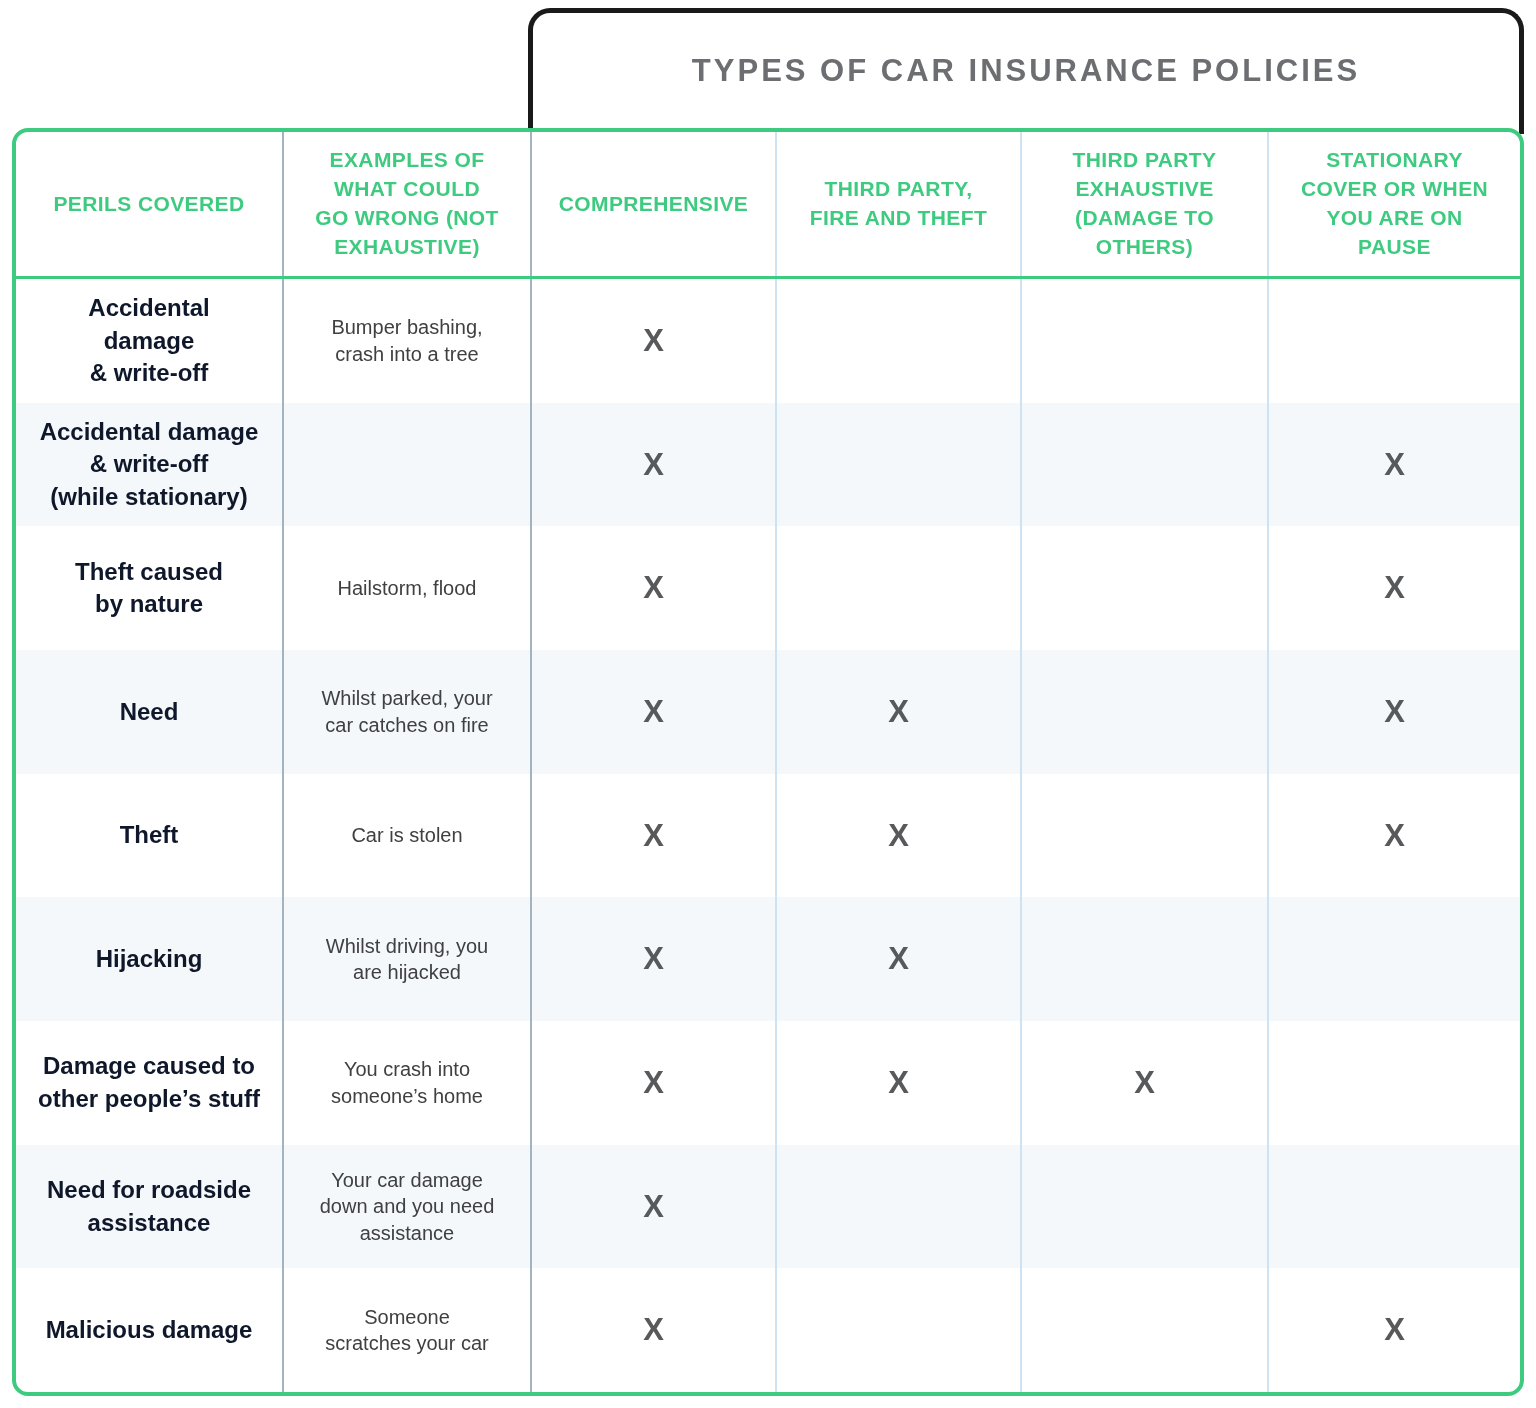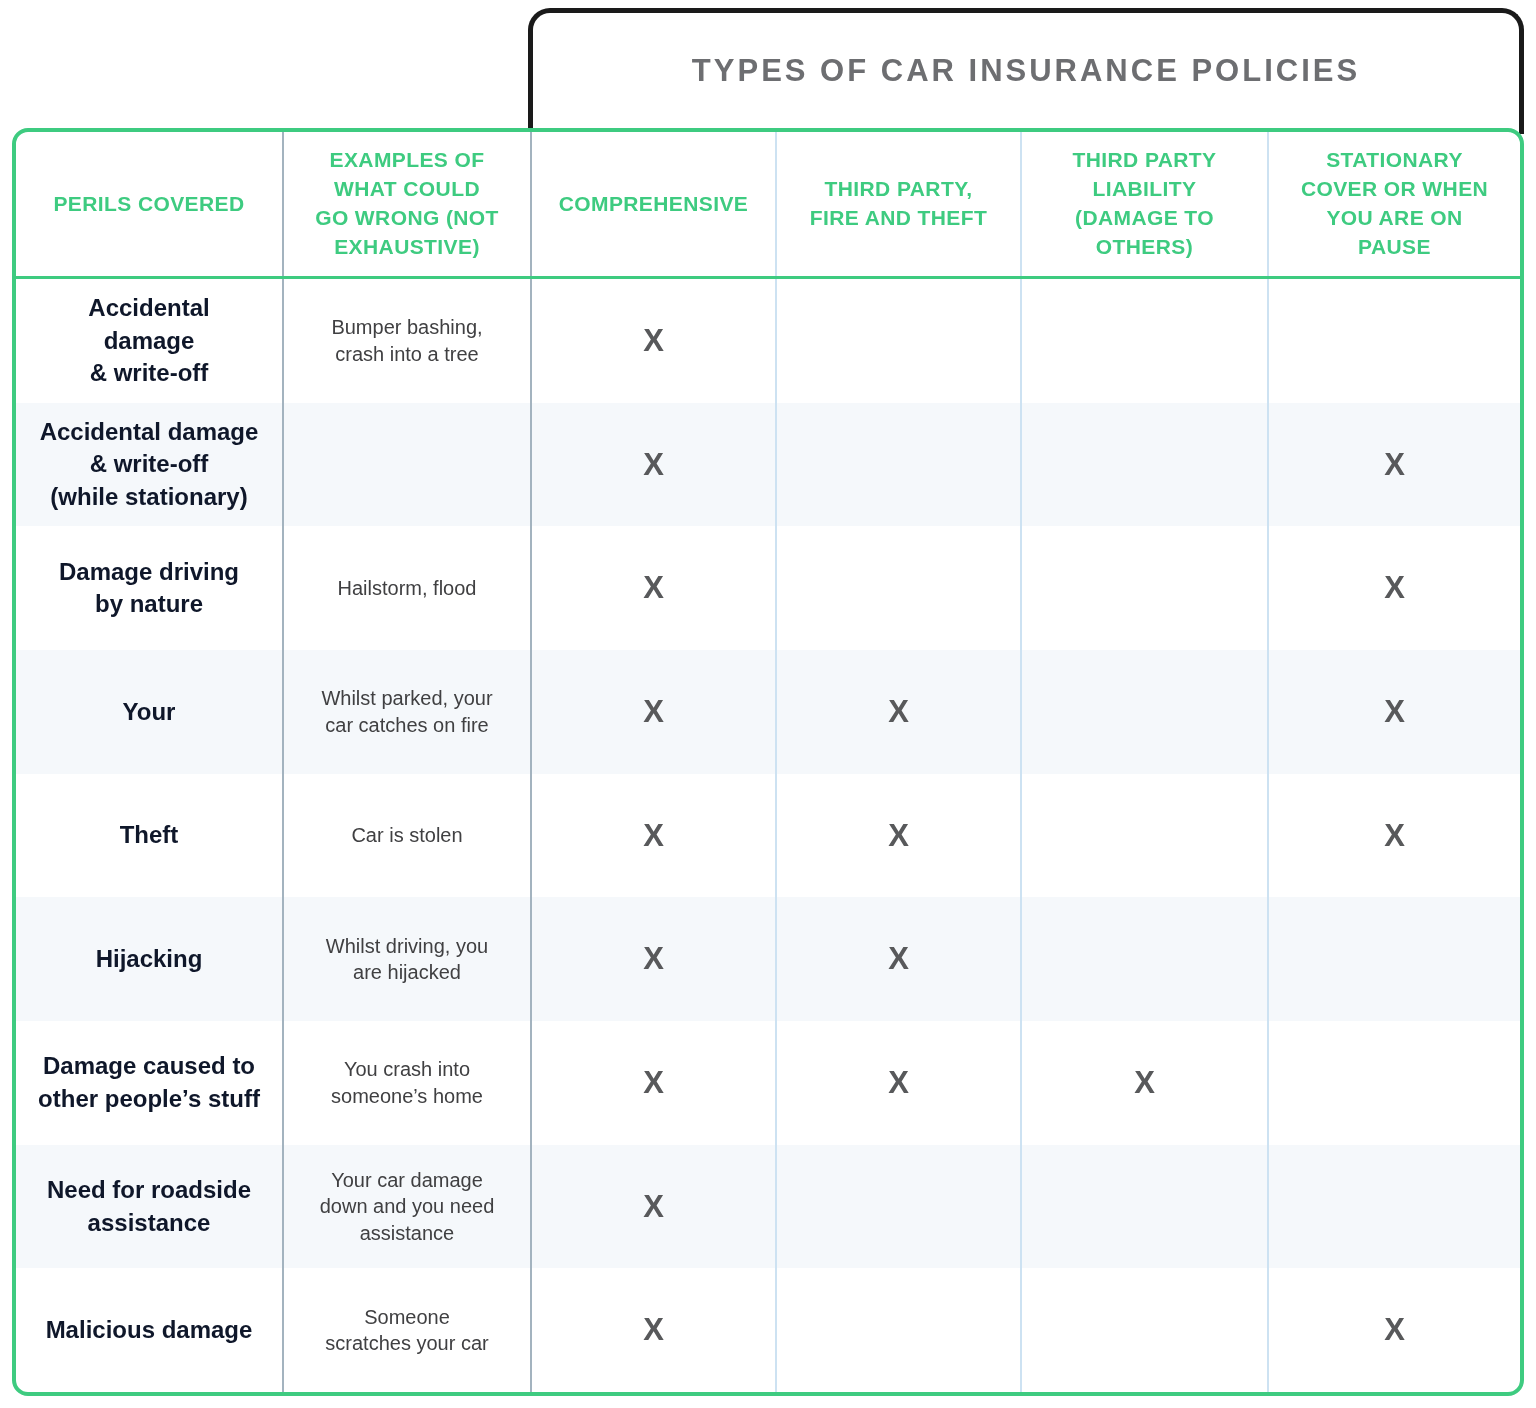--- a/index.html
+++ b/index.html
@@ -73,21 +73,21 @@
     <div class="trow header-row">
       <div class="cell hcell sep-gray">PERILS COVERED</div>
       <div class="cell hcell sep-gray">EXAMPLES OF
 WHAT COULD
 GO WRONG (NOT
 EXHAUSTIVE)</div>
       <div class="cell hcell sep-blue">COMPREHENSIVE</div>
       <div class="cell hcell sep-blue">THIRD PARTY,
 FIRE AND THEFT</div>
       <div class="cell hcell sep-blue">THIRD PARTY
-LIABILITY
+EXHAUSTIVE
 (DAMAGE TO
 OTHERS)</div>
       <div class="cell hcell">STATIONARY
 COVER OR WHEN
 YOU ARE ON
 PAUSE</div>
     </div>
 
     <div class="trow">
       <div class="cell peril sep-gray">Accidental
@@ -106,31 +106,31 @@
 &amp; write-off
 (while stationary)</div>
       <div class="cell example sep-gray"></div>
       <div class="cell mark sep-blue">X</div>
       <div class="cell mark sep-blue"></div>
       <div class="cell mark sep-blue"></div>
       <div class="cell mark">X</div>
     </div>
 
     <div class="trow">
-      <div class="cell peril sep-gray">Damage driving
+      <div class="cell peril sep-gray">Theft caused
 by nature</div>
       <div class="cell example sep-gray">Hailstorm, flood</div>
       <div class="cell mark sep-blue">X</div>
       <div class="cell mark sep-blue"></div>
       <div class="cell mark sep-blue"></div>
       <div class="cell mark">X</div>
     </div>
 
     <div class="trow shade">
-      <div class="cell peril sep-gray">Your</div>
+      <div class="cell peril sep-gray">Need</div>
       <div class="cell example sep-gray">Whilst parked, your
 car catches on fire</div>
       <div class="cell mark sep-blue">X</div>
       <div class="cell mark sep-blue">X</div>
       <div class="cell mark sep-blue"></div>
       <div class="cell mark">X</div>
     </div>
 
     <div class="trow">
       <div class="cell peril sep-gray">Theft</div>

